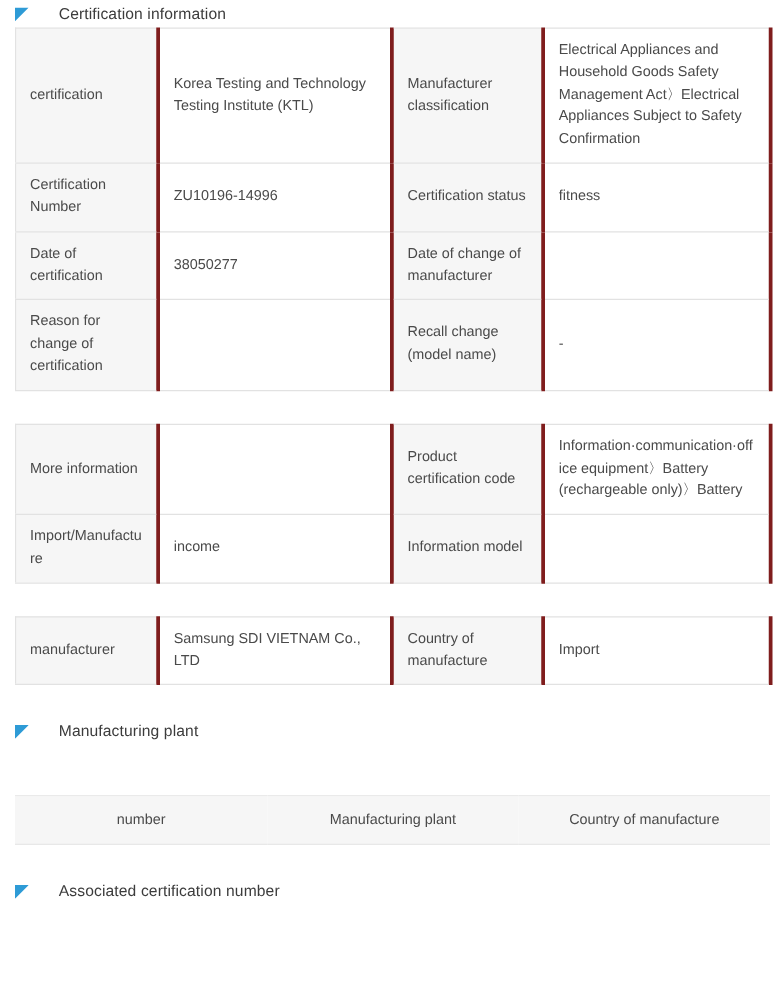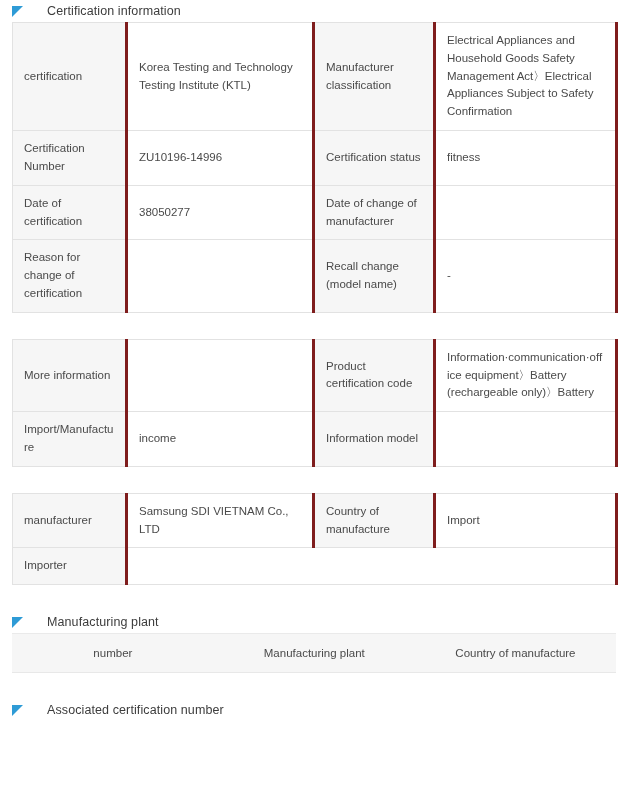--- a/index.html
+++ b/index.html
@@ -79,20 +79,21 @@
   td.link-val {
     text-align: left;
     color: #5b5bd6;
   }
 
   
   .list-wrap {
     padding: 0 9px 0 12px;
     box-sizing: border-box;
     width: 573px;
+    margin-top: 40px;
   }
   table.listing {
     border-collapse: collapse;
     width: 604px;
     table-layout: fixed;
   }
   table.listing thead th {
     background: #f6f6f6;
     border-top: 1px solid #eaeaea;
     border-bottom: 1px solid #e8e8e8;
@@ -194,24 +195,20 @@
         <col style="width:121px">
         <col style="width:182px">
       </colgroup>
       <tbody>
         <tr>
           <td class="lbl">manufacturer</td>
           <td class="val">Samsung SDI VIETNAM Co., LTD</td>
           <td class="lbl">Country of manufacture</td>
           <td class="val">Import</td>
         </tr>
-        <tr>
-          <td class="lbl">Importer</td>
-          <td class="val" colspan="3"></td>
-        </tr>
       </tbody>
     </table>
   </div>
 
   <div class="gap-lg"></div>
 
   <div class="section-head">
     <span class="flag-icon">
       <svg viewBox="0 0 11 11" width="11" height="11" aria-hidden="true">
         <polygon points="0,0 11,0 0,11" fill="#2e9bd6"></polygon>

